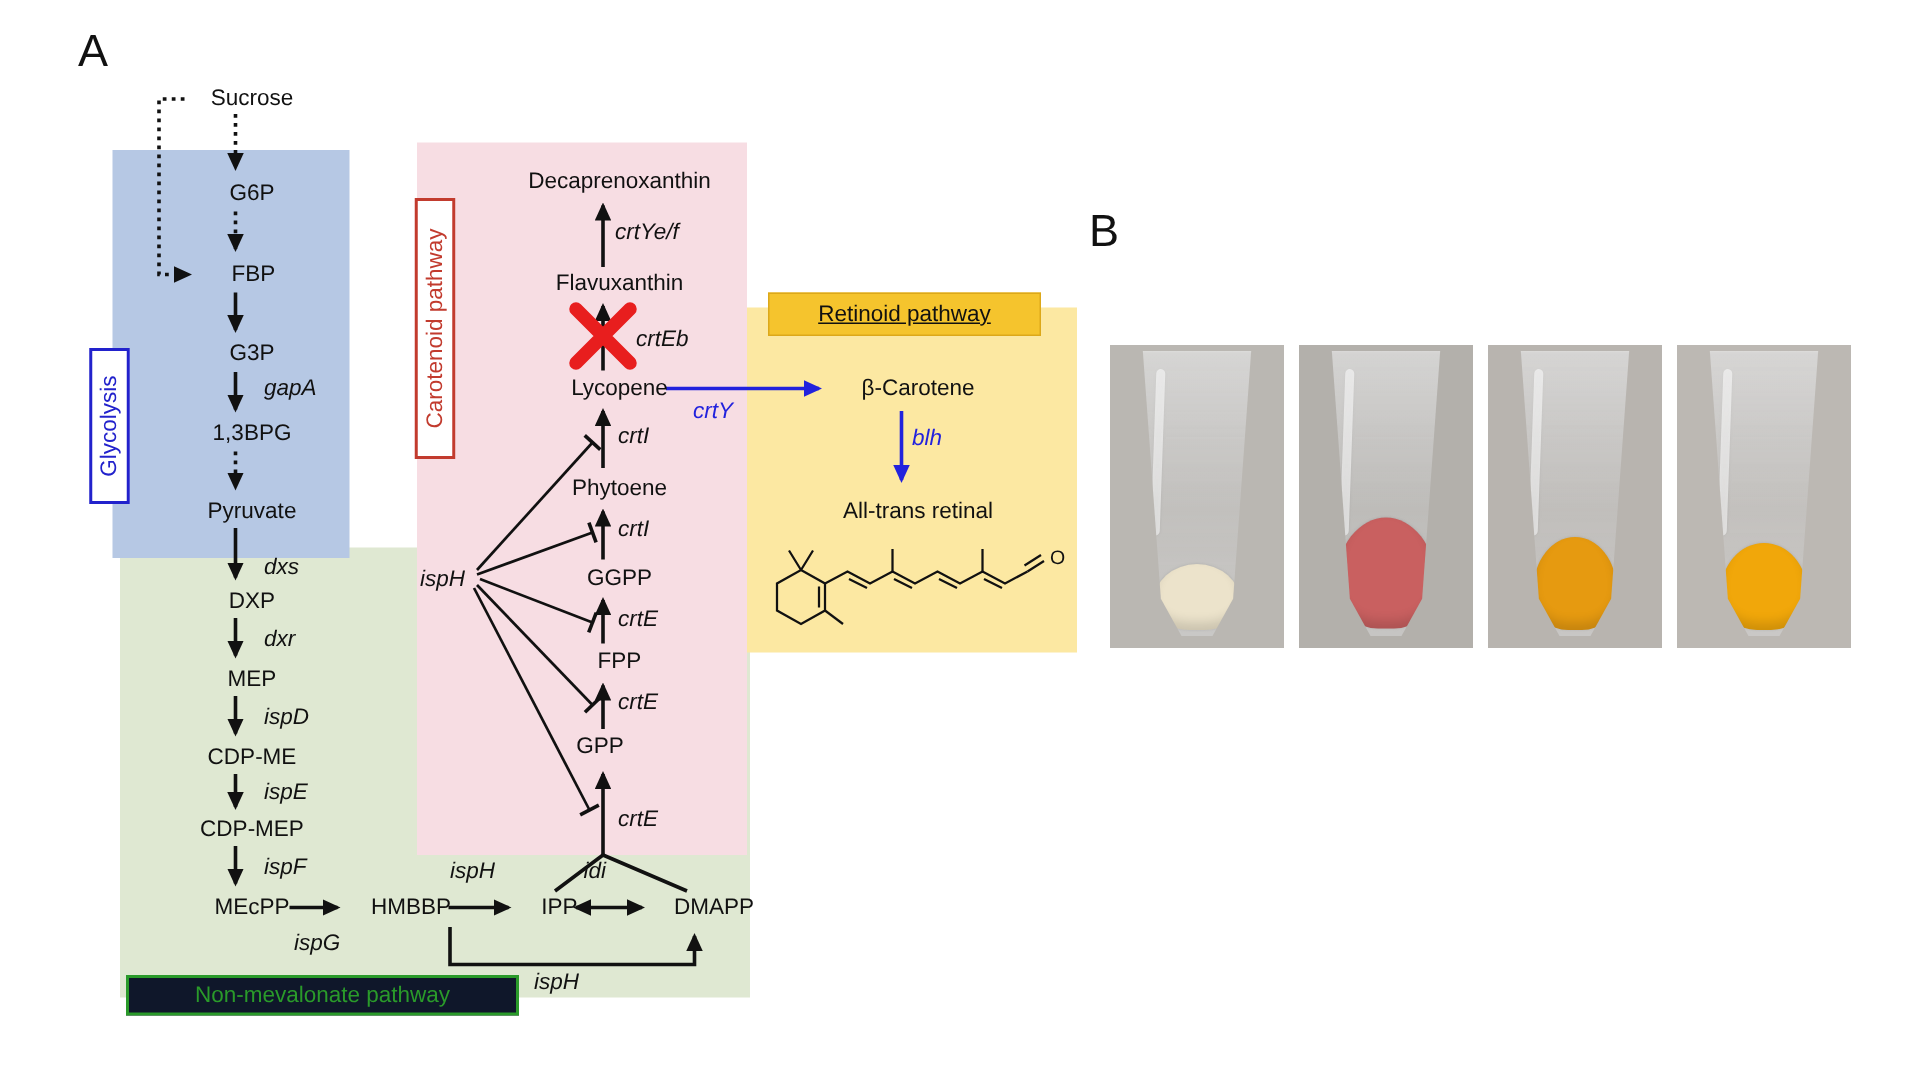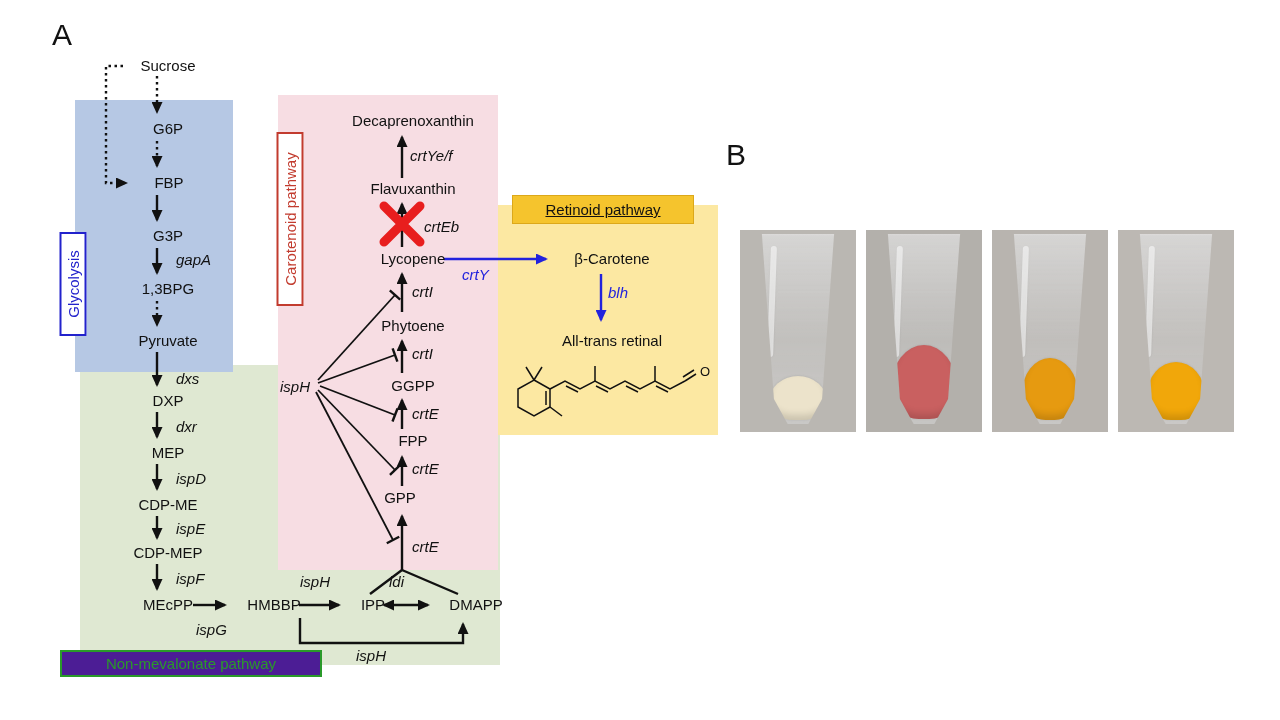--- a/index.html
+++ b/index.html
@@ -17,21 +17,21 @@
   .panel-label{position:absolute;font-size:30px;z-index:8;}
   .n{position:absolute;z-index:7;font-size:15px;white-space:nowrap;transform:translate(-50%,-50%);line-height:18px;margin-left:11px;}
   .e{position:absolute;z-index:7;font-size:15px;font-style:italic;white-space:nowrap;transform:translateY(-50%);}
   .b{color:var(--blue-arrow,#2222dd);}
   .rot-title{position:absolute;z-index:7;background:#fff;text-align:center;font-size:15px;
              padding:3px 0;white-space:nowrap;}
   .gly-title{left:73px;top:284px;width:100px;transform:translate(-50%,-50%) rotate(-90deg);
              border:2px solid var(--gly-accent,#2222cc);color:var(--gly-accent,#2222cc);}
   .car-title{left:290px;top:219px;width:170px;transform:translate(-50%,-50%) rotate(-90deg);
              border:2px solid var(--car-accent,#c23b2e);color:var(--car-accent,#c23b2e);}
-  .mep-title{position:absolute;left:60px;top:650px;width:258px;z-index:7;background:#4c1d95;
+  .mep-title{position:absolute;left:84px;top:650px;width:258px;z-index:7;background:#0f172a;
              border:2px solid var(--mep-accent,#2a9a2a);color:var(--mep-accent,#2a9a2a);
              text-align:center;font-size:15px;padding:3px 0;}
   
   .arr path{stroke:#111;stroke-width:2.4;fill:none;}
   .dot{stroke-dasharray:2.5 3.5;}
   .fan path{stroke:#111;stroke-width:1.8;fill:none;}
   .blue path{stroke:var(--blue-arrow,#2222dd);stroke-width:2.4;fill:none;}
   .cross{stroke:var(--cross-red,#e81e1e);stroke-width:9;stroke-linecap:round;fill:none;}
   .struct path{stroke:#111;stroke-width:1.5;fill:none;}
   .struct text{font-family:"Liberation Sans","DejaVu Sans",sans-serif;font-size:13px;fill:#111;}

